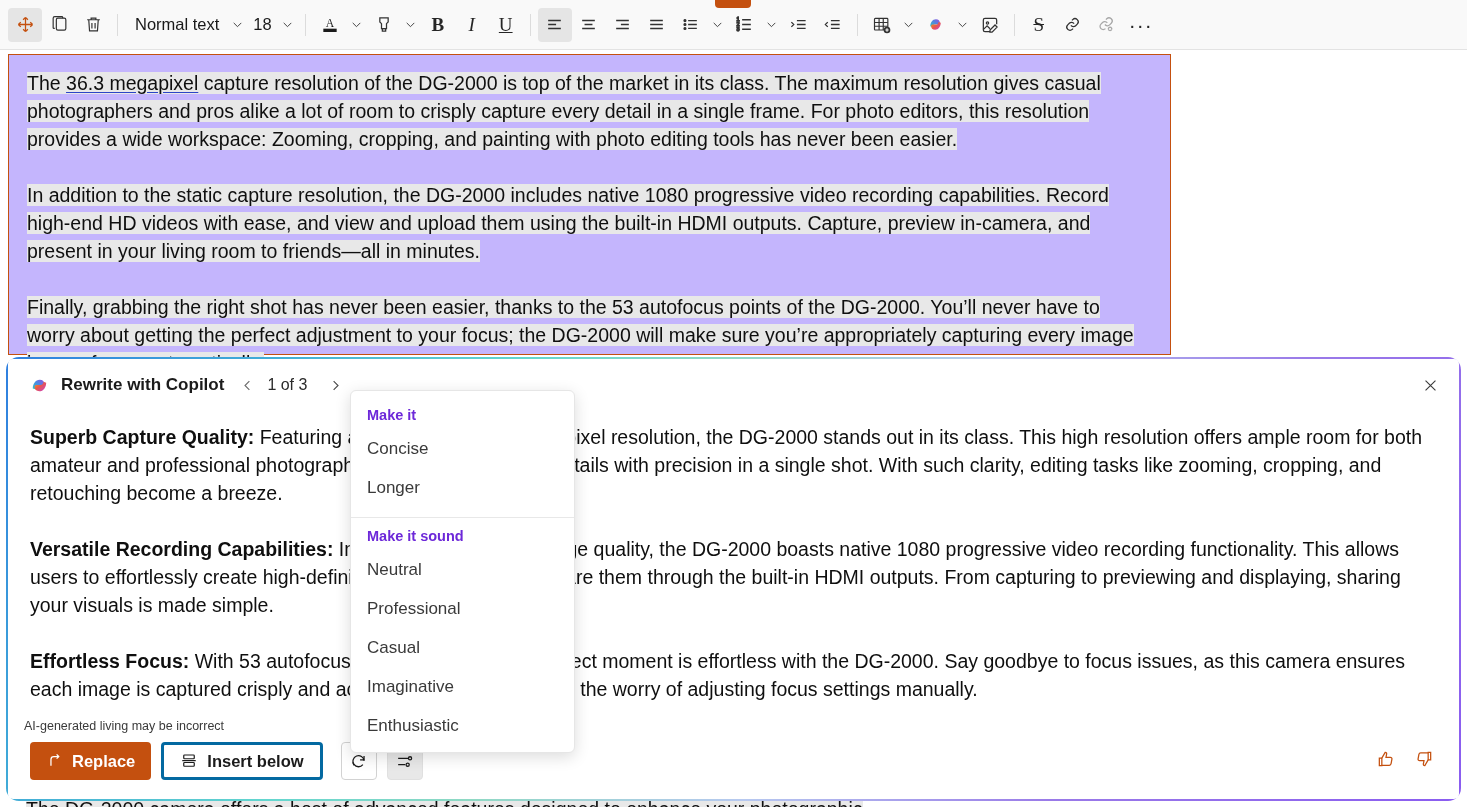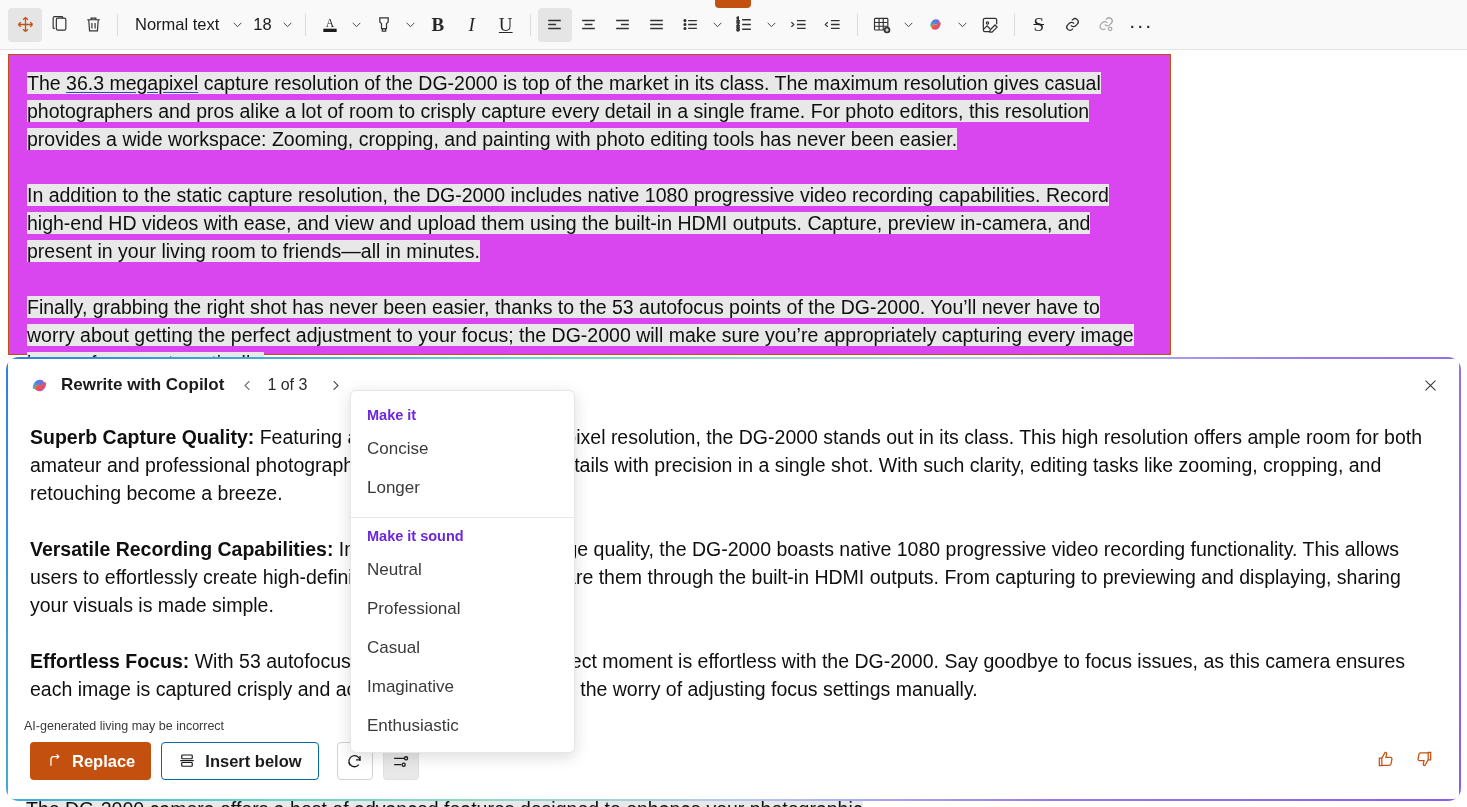--- a/index.html
+++ b/index.html
@@ -66,21 +66,21 @@
     background: #c4500f;
     border-radius: 0 0 4px 4px;
     z-index: 40;
   }
 
   
   #doc-area {
     position: absolute; left: 8px; top: 54px;
     width: 1163px; height: 301px;
     border: 1px solid #c4500f;
-    background: #d946ef;
+    background: #c4b5fd;
     padding: 14px 18px 16px 18px;
   }
   .doc-p {
     font-size: 19.5px;
     line-height: 28px;
     color: #0f0f0f;
     margin: 0 0 28px 0;
     font-family: "Liberation Sans", sans-serif;
   }
   .doc-p span.hl { background: #e8e8e8; }
@@ -167,21 +167,21 @@
     font-size: 16.5px; font-weight: bold;
     padding: 0 16px;
     white-space: nowrap;
   }
   #btn-replace {
     background: #c4500f; color: #ffffff;
     margin-right: 10px;
   }
   #btn-insert {
     background: #ffffff; color: #1b1b1b;
-    border: 1px solid #0369a1; margin-right: 18px;
+    border: 3px solid #0369a1; margin-right: 18px;
   }
   .cp-icon-btn {
     width: 36px; height: 38px; display: flex;
     align-items: center; justify-content: center;
     border-radius: 4px; cursor: pointer;
     border: 1px solid #d2d2d2; background: #fff;
     margin-right: 10px; color: #1b1b1b;
   }
   .cp-icon-btn.sel { background: #e8e8e8; border-color: #e0e0e0; }
   #cp-thumbs {

